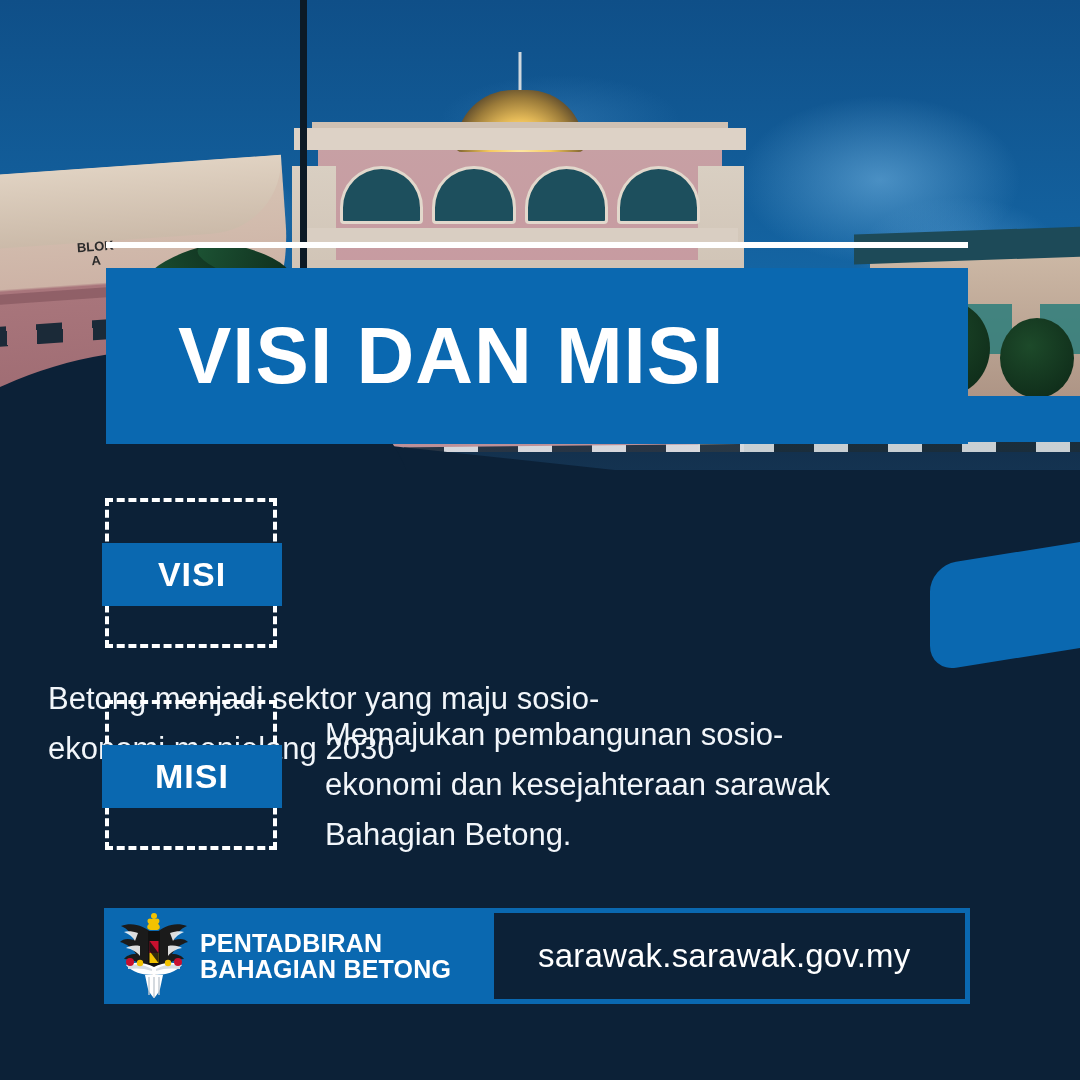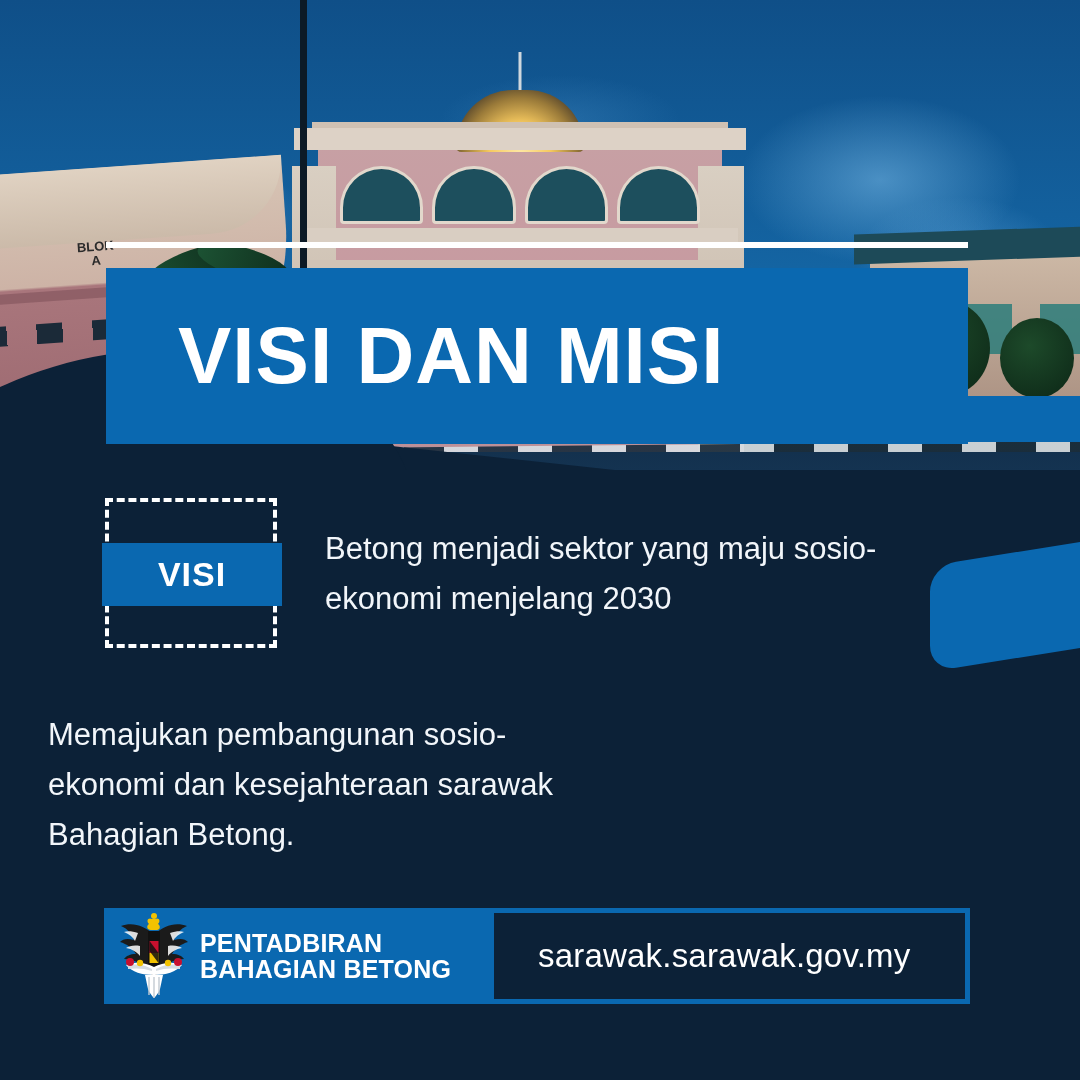--- a/index.html
+++ b/index.html
@@ -220,21 +220,21 @@
     margin:0;padding:0 0 0 72px;
     color:#ffffff;
     font-size:80px;
     font-weight:800;
     letter-spacing:1px;
     line-height:1;
   }
 
   
   .row{position:absolute;left:0;width:100%;display:flex;}
-  .row-visi{top:498px;}
+  .row-visi{top:498px;flex-direction:column;}
   .row-misi{top:700px;}
 
   .tag-wrap{
     position:relative;
     width:172px;height:150px;
     margin-left:105px;
     border:4px dashed #ffffff;
     flex:0 0 auto;
   }
   .tag{
@@ -364,20 +364,23 @@
   </div>
 
   <div class="row row-visi">
     <div class="tag-wrap">
       <div class="tag">VISI</div>
     </div>
     <div class="copy">Betong menjadi sektor yang maju sosio-ekonomi menjelang 2030</div>
   </div>
 
   <div class="row row-misi">
+    <div class="tag-wrap">
+      <div class="tag">MISI</div>
+    </div>
     <div class="copy">Memajukan pembangunan sosio-ekonomi dan kesejahteraan sarawak Bahagian Betong.</div>
   </div>
 
   <div class="footer">
 
     <div class="footer-left">
       <svg class="crest" viewBox="0 0 72 86">
 
         <path d="M36 22 C26 12 14 9 3 13 C10 16 14 21 16 27 C9 25 5 26 2 29 C9 31 14 35 18 41 C12 41 8 43 6 46 C14 46 21 49 27 55 L36 48 Z" fill="#1b1b1b"></path>
         <path d="M36 22 C46 12 58 9 69 13 C62 16 58 21 56 27 C63 25 67 26 70 29 C63 31 58 35 54 41 C60 41 64 43 66 46 C58 46 51 49 45 55 L36 48 Z" fill="#1b1b1b"></path>

